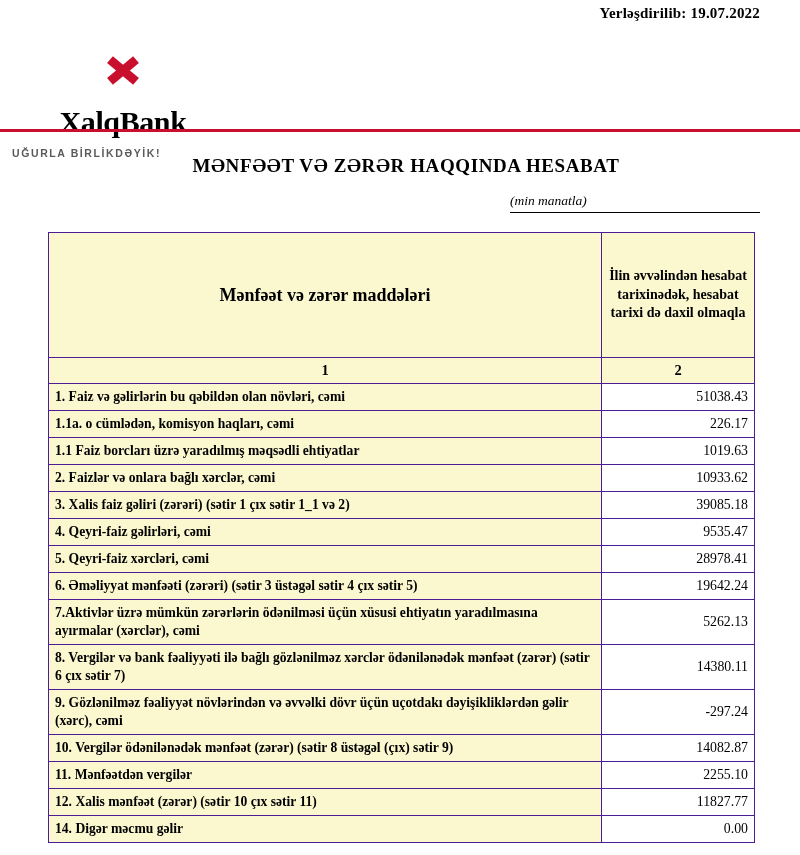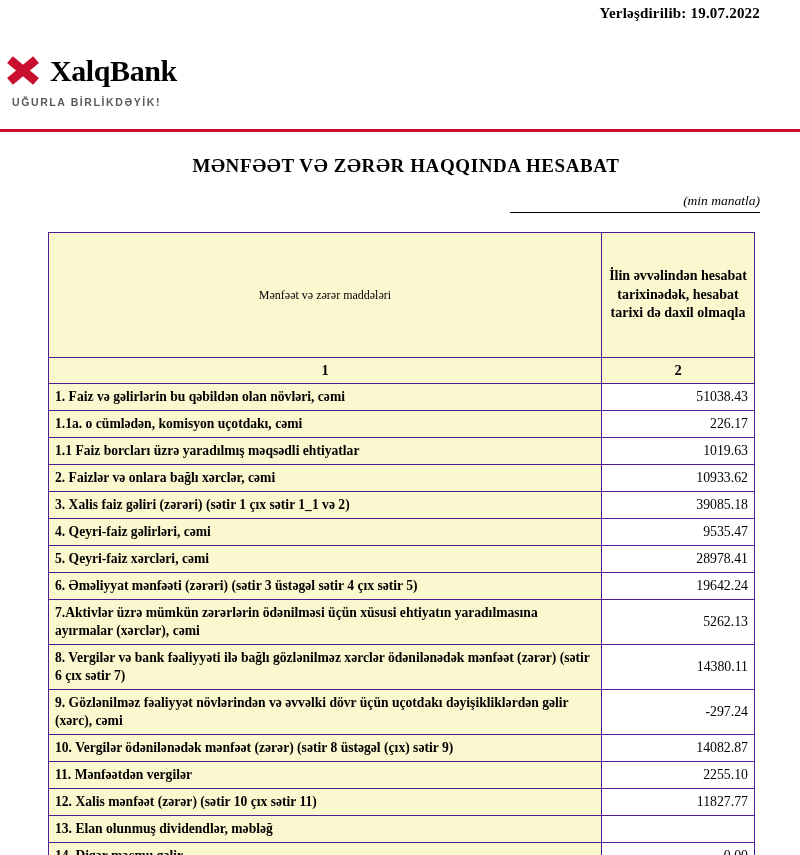--- a/index.html
+++ b/index.html
@@ -31,21 +31,23 @@
     letter-spacing: 0.2px;
   }
   .brand-block {
     position: absolute;
     top: 56px;
     left: 8px;
     width: 230px;
   }
   .brand-row {
     display: flex;
-    gap: 12px;
+    align-items: center;
+    gap: 22px;
+    flex-direction: column;
   }
   .brand-mark {
     width: 30px;
     height: 29px;
     position: relative;
     flex: 0 0 auto;
   }
   .brand-mark .s1, .brand-mark .s2 {
     position: absolute;
     background: #c8102e;
@@ -100,21 +102,21 @@
     font-weight: bold;
     font-size: 19px;
     letter-spacing: 0.6px;
     padding-left: 6px;
   }
   .units-wrap {
     position: absolute;
     top: 193px;
     right: 40px;
     width: 250px;
-    text-align: right;
+    text-align: left;
   }
   .units-note {
     font-family: "Liberation Serif", serif;
     font-style: italic;
     font-size: 13.5px;
     padding-bottom: 3px;
   }
   .units-line {
     height: 1px;
     background: #000;
@@ -132,24 +134,24 @@
   }
   table.report td, table.report th {
     border: 1px solid #4c1d95;
     padding: 2px 6px;
     vertical-align: middle;
   }
   .col-desc { width: 553px; }
   .col-val  { width: 153px; }
   thead th.head-desc {
     background: #fbf8d0;
-    font-weight: normal;
+    font-weight: bold;
     text-align: center;
     height: 120px;
-    font-size: 12px;
+    font-size: 18px;
     margin-top: 24px;
   }
   thead th.head-val {
     background: #fbf8d0;
     font-weight: bold;
     text-align: center;
     line-height: 1.35;
     font-size: 14px;
   }
   tr.numrow td {
@@ -218,21 +220,21 @@
         <td>1</td>
         <td>2</td>
       </tr>
     </thead>
     <tbody id="table-body">
         <tr class="single">
           <td class="desc">1. Faiz və gəlirlərin bu qəbildən olan növləri, cəmi</td>
           <td class="val">51038.43</td>
         </tr>
         <tr class="single">
-          <td class="desc">1.1a. o cümlədən, komisyon uçotdakı, cəmi</td>
+          <td class="desc">1.1a. o cümlədən, komisyon haqları, cəmi</td>
           <td class="val">226.17</td>
         </tr>
         <tr class="single">
           <td class="desc">1.1 Faiz borcları üzrə yaradılmış məqsədli ehtiyatlar</td>
           <td class="val">1019.63</td>
         </tr>
         <tr class="single">
           <td class="desc">2. Faizlər və onlara bağlı xərclər, cəmi</td>
           <td class="val">10933.62</td>
         </tr>
@@ -270,23 +272,19 @@
         </tr>
         <tr class="single">
           <td class="desc">11. Mənfəətdən vergilər</td>
           <td class="val">2255.10</td>
         </tr>
         <tr class="single">
           <td class="desc">12. Xalis mənfəət (zərər) (sətir 10 çıx sətir 11)</td>
           <td class="val">11827.77</td>
         </tr>
         <tr class="single">
-          <td class="desc">13. Elan olunmuş dividendlər, məbləğ</td>
-          <td class="val"></td>
-        </tr>
-        <tr class="single">
           <td class="desc">14. Digər məcmu gəlir</td>
           <td class="val">0.00</td>
         </tr>
       </tbody>
   </table>
 
 </div>
 
 </body></html>

